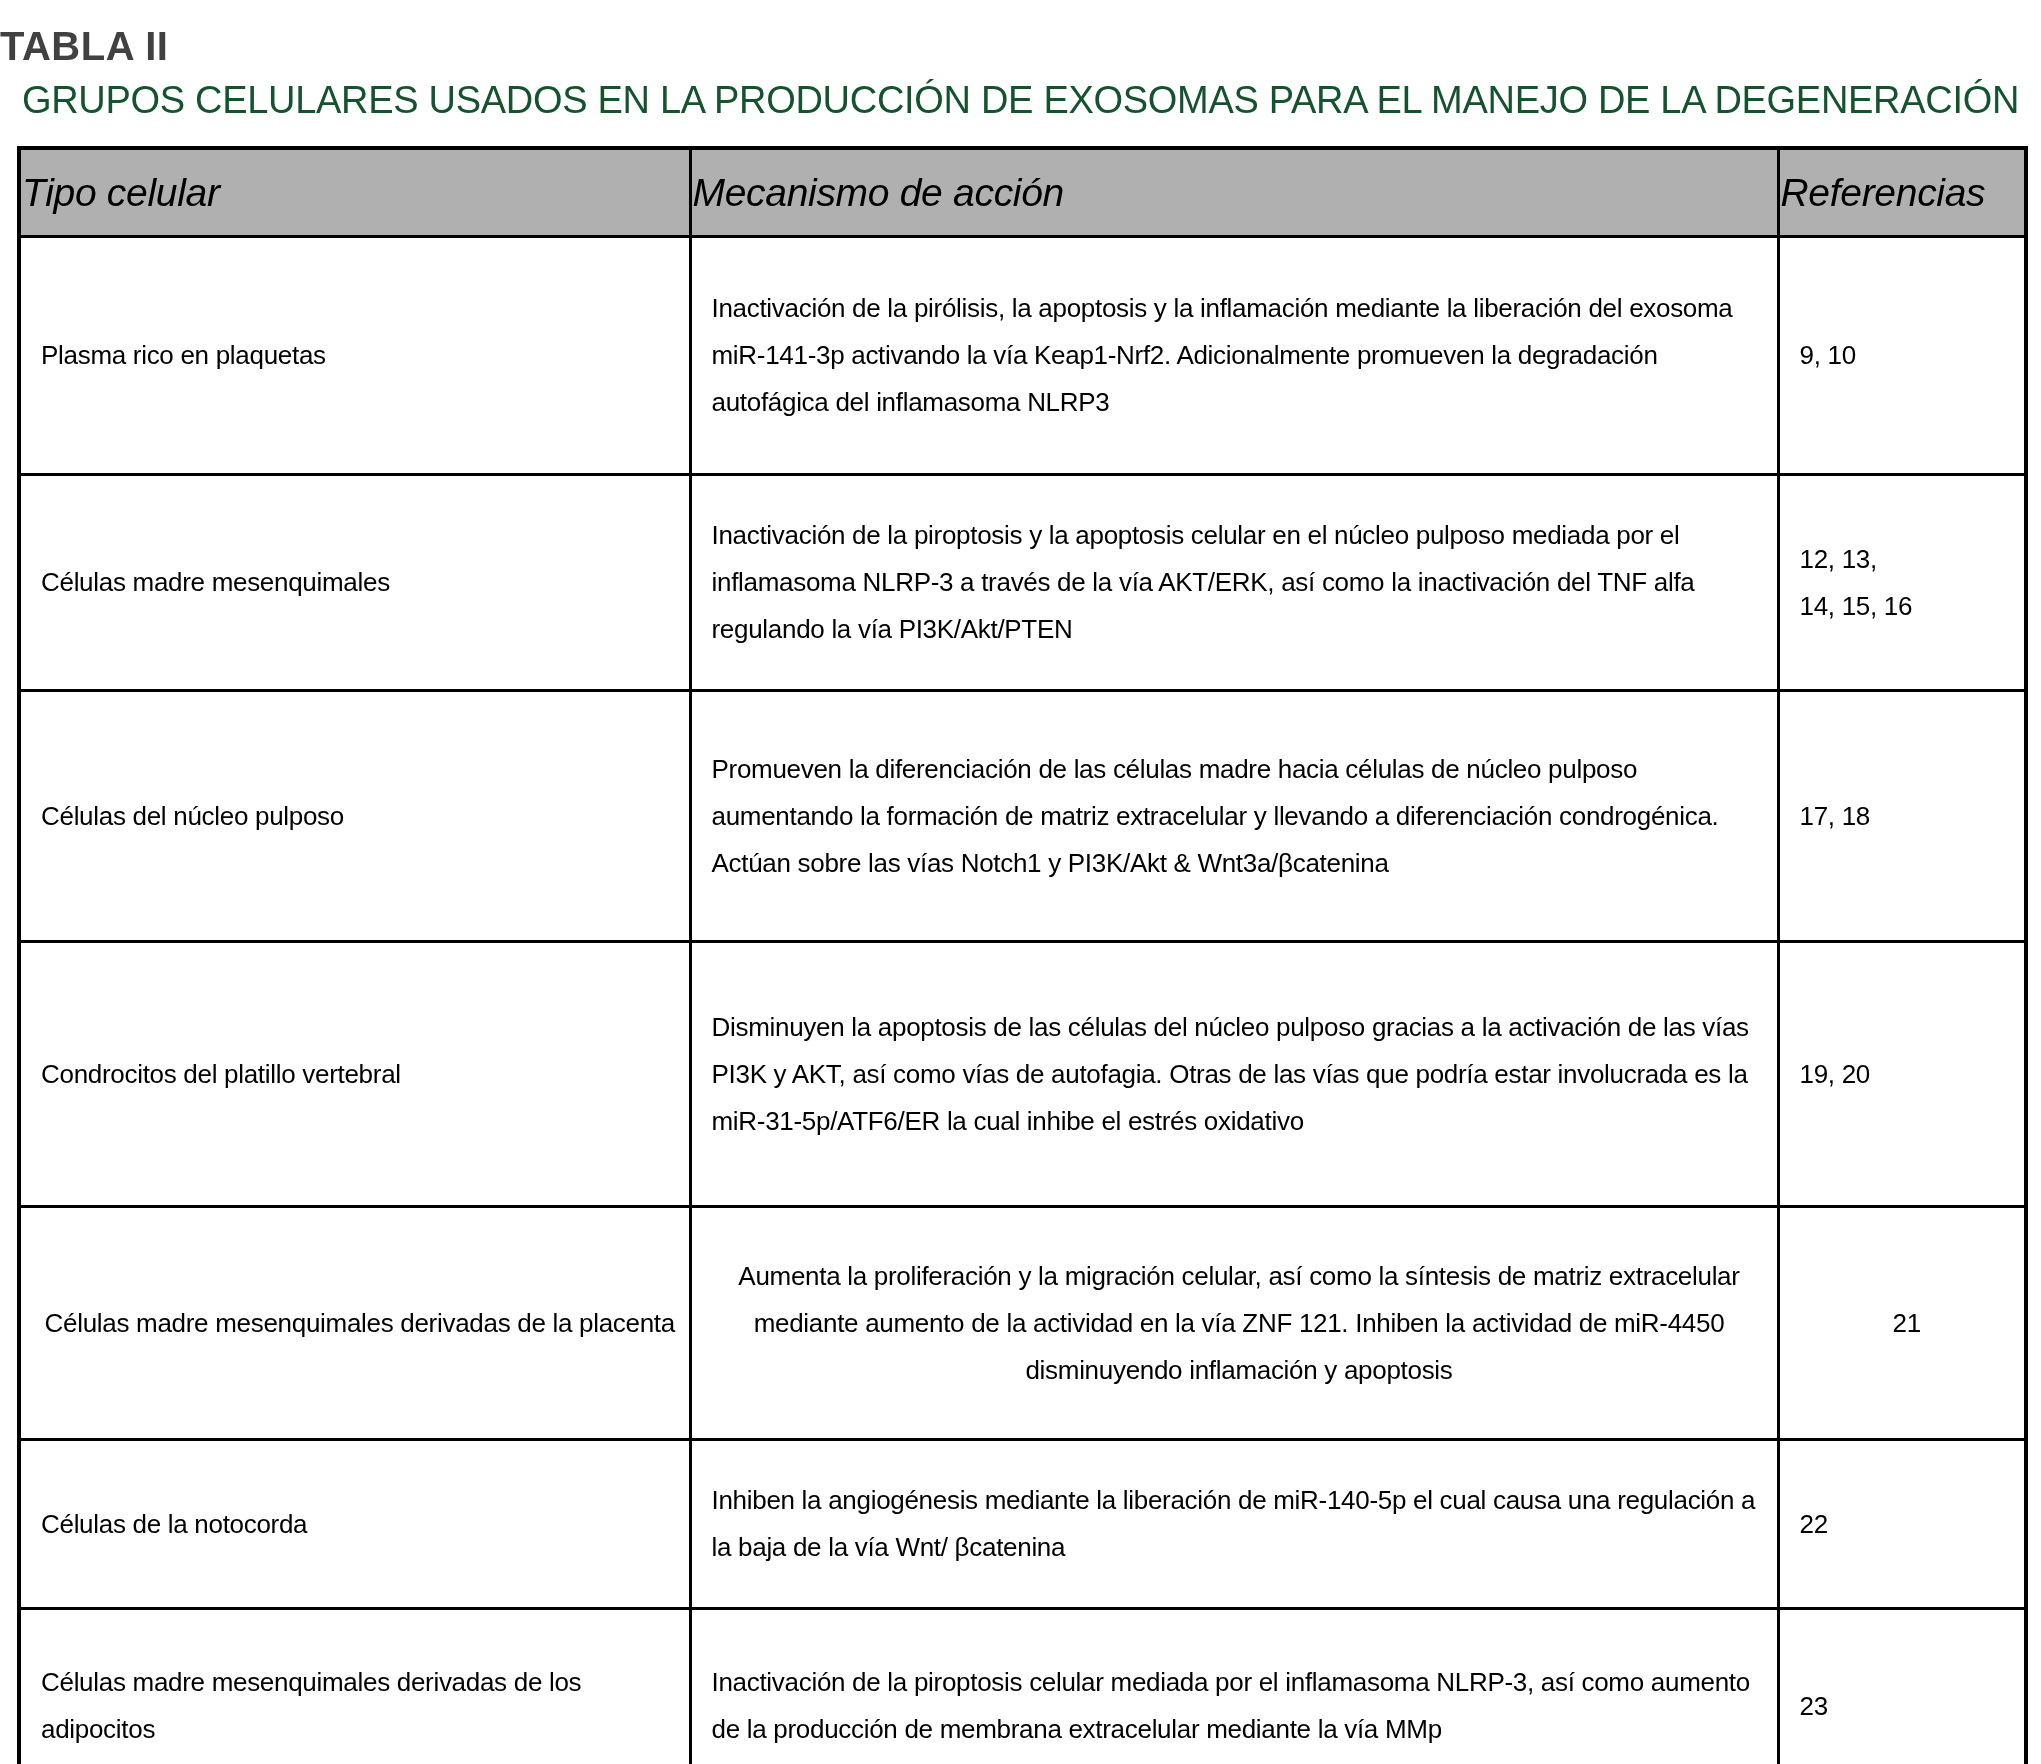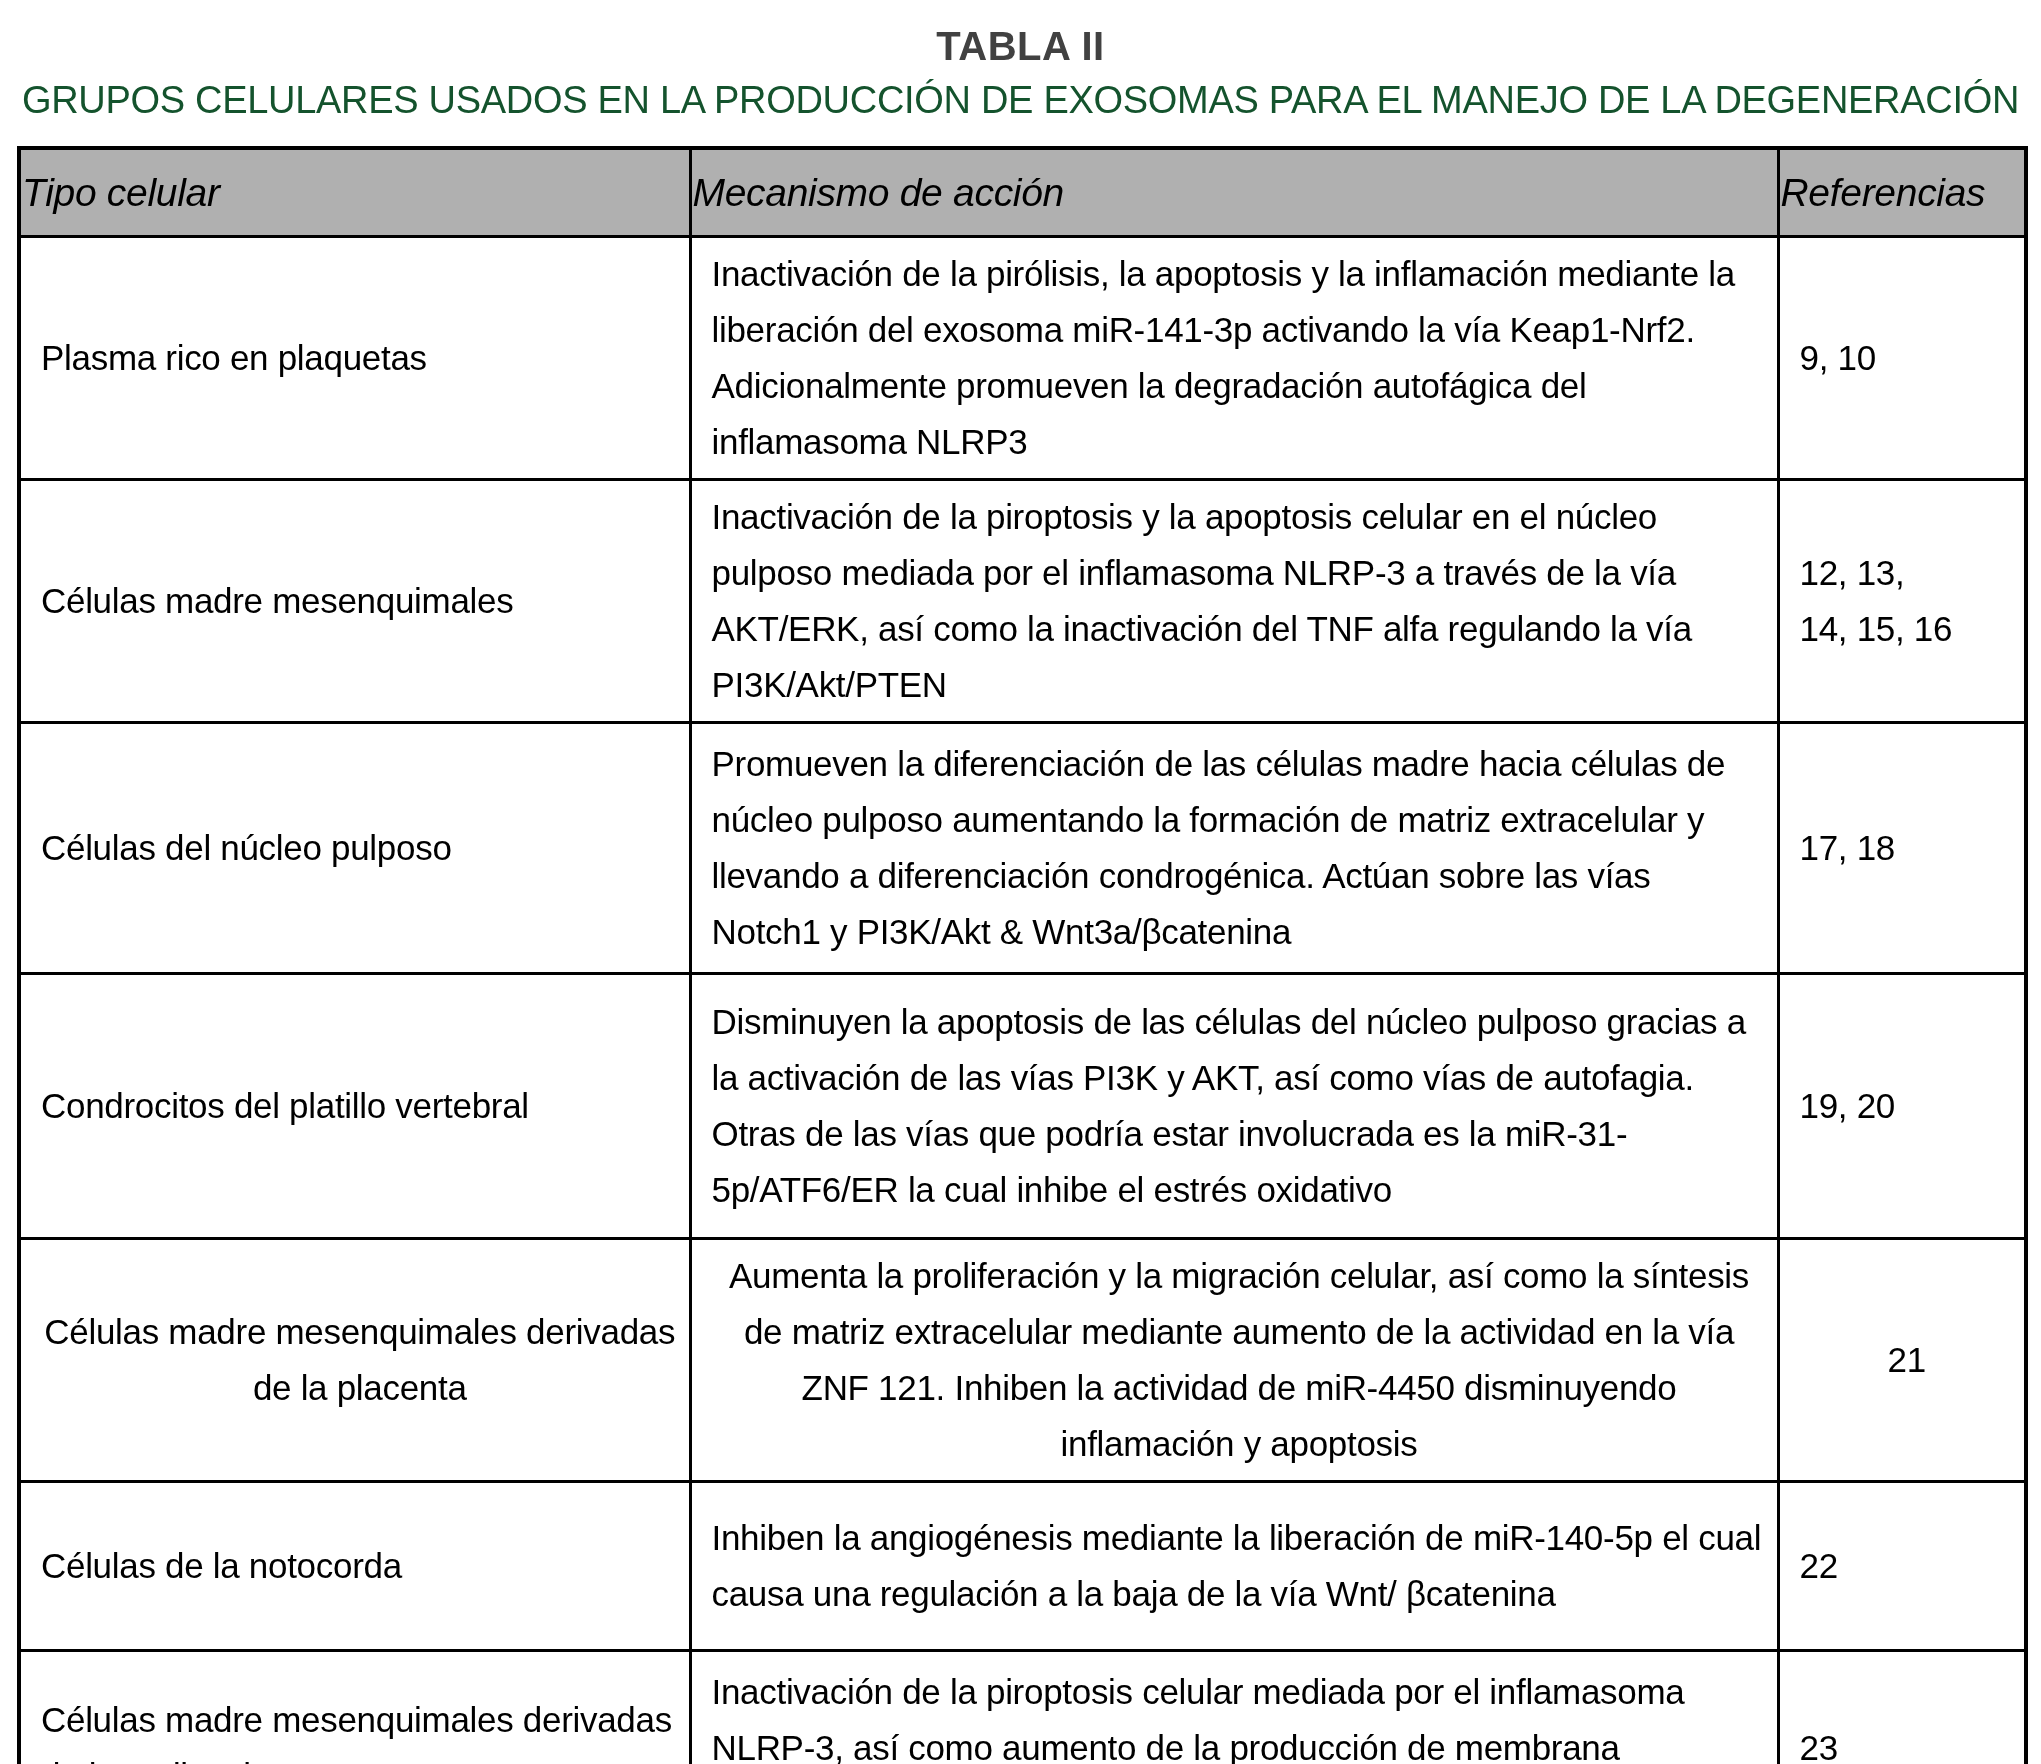--- a/index.html
+++ b/index.html
@@ -11,21 +11,20 @@
   }
   .page {
     position: relative;
     width: 2041px;
     height: 1764px;
     background: #ffffff;
     overflow: hidden;
   }
   .title {
     margin-top: 24px;
-    text-align: center;
     font-size: 40px;
     font-weight: bold;
     color: #414141;
     letter-spacing: 0.5px;
   }
   .subtitle {
     margin-top: 8px;
     text-align: center;
     font-size: 38px;
     line-height: 47px;
@@ -49,22 +48,22 @@
     font-weight: normal;
     font-size: 39px;
     height: 83px;
     text-align: left;
     vertical-align: middle;
     letter-spacing: -0.3px;
   }
   td {
     border: 3px solid #000000;
     vertical-align: middle;
-    font-size: 35px;
-    line-height: 56px;
+    font-size: 26px;
+    line-height: 47px;
     padding: 8px 10px 8px 20px;
     letter-spacing: -0.3px;
     word-wrap: break-word;
   }
   td.referencias { white-space: pre-line; }
   tbody tr:nth-child(1) td { height: 219px; }
   tbody tr:nth-child(2) td { height: 197px; }
   tbody tr:nth-child(3) td { height: 232px; }
   tbody tr:nth-child(4) td { height: 246px; margin-left: 45px; }
   tbody tr:nth-child(5) td { height: 214px; text-align: center; }

